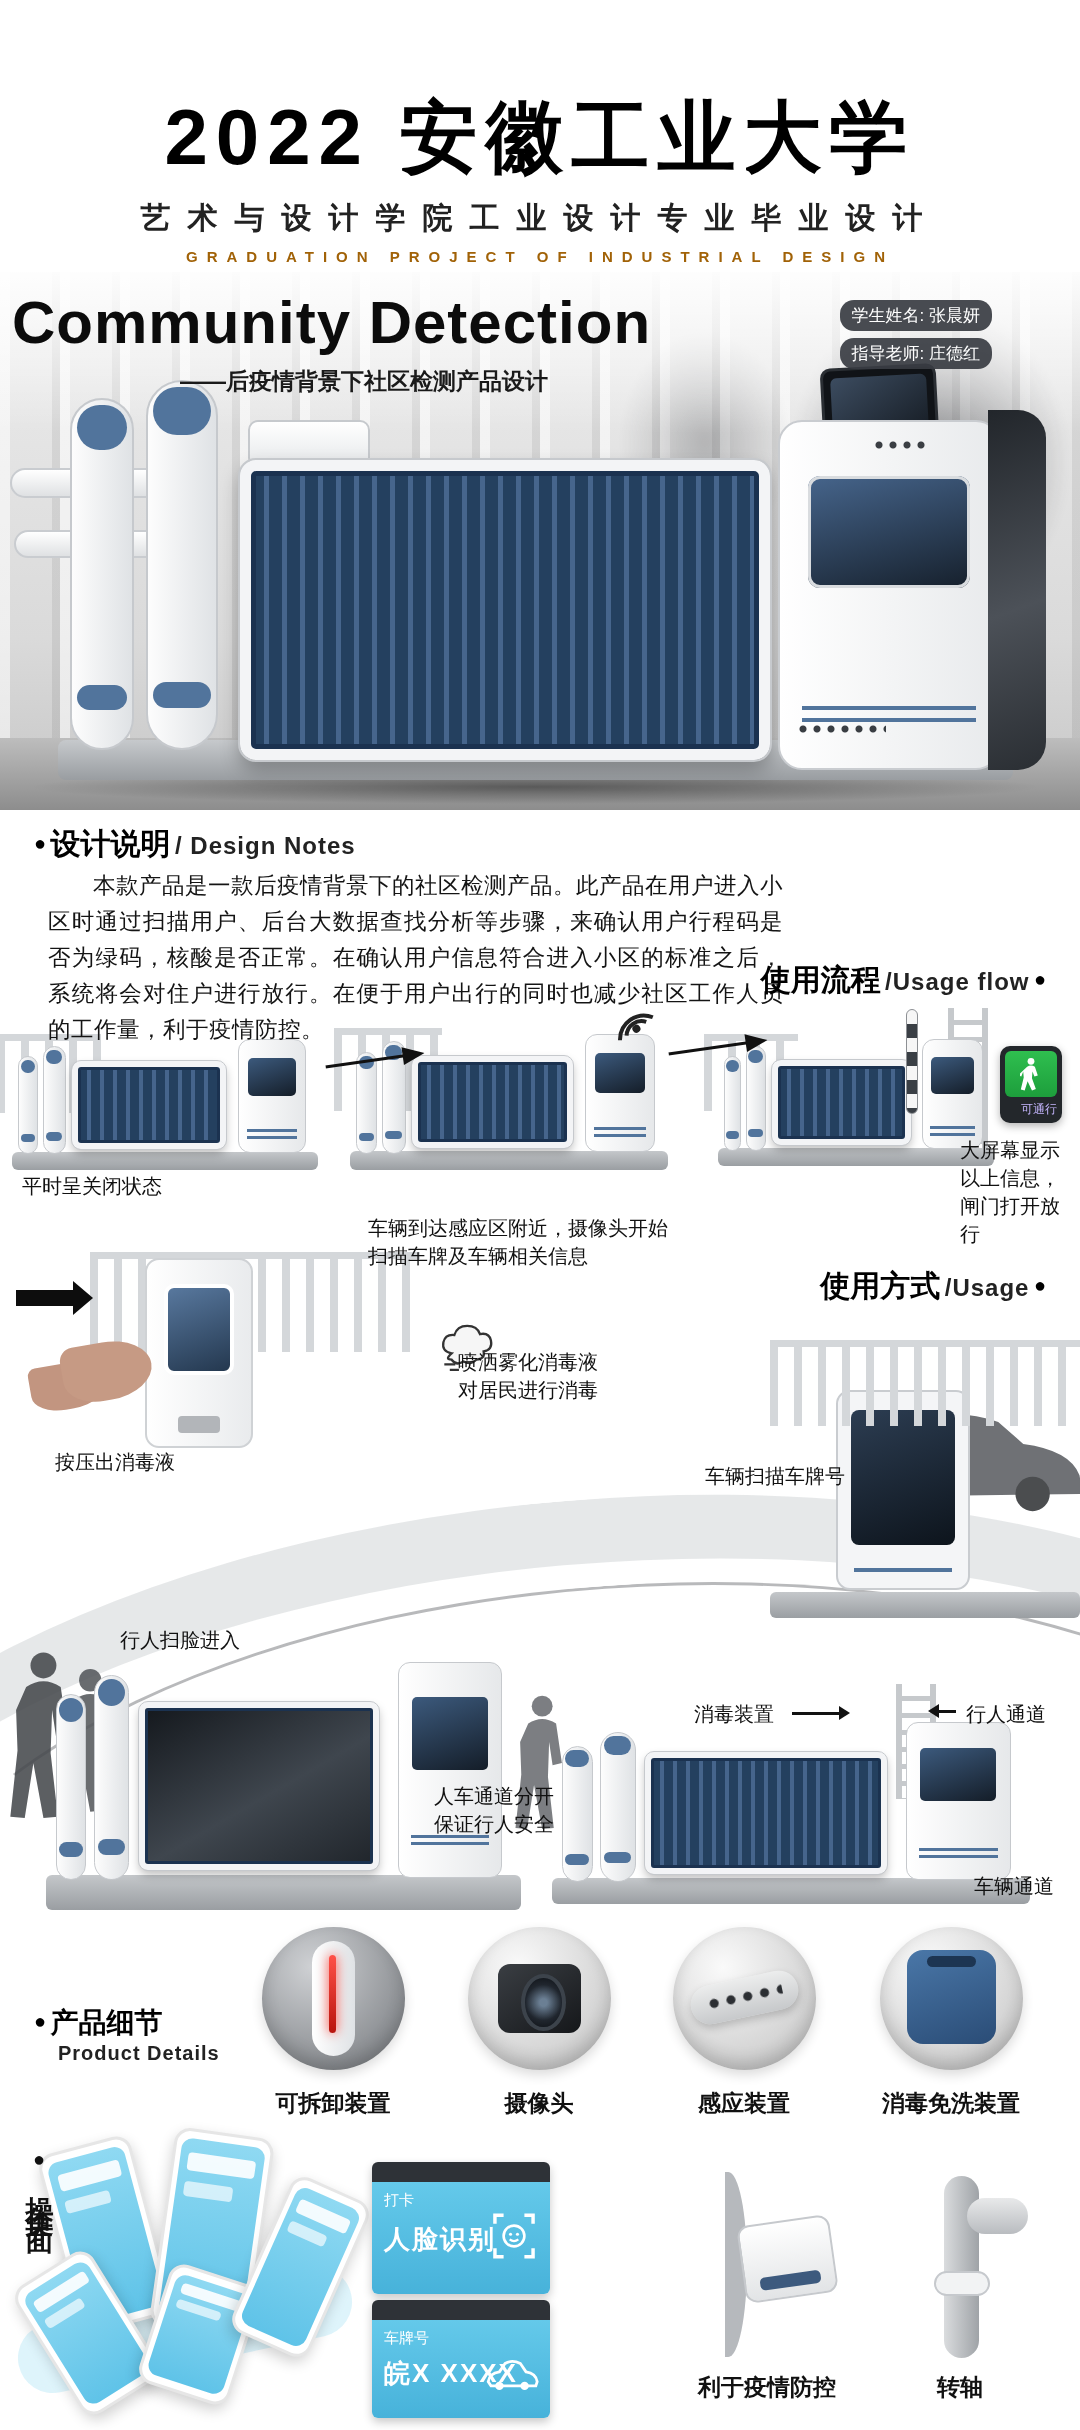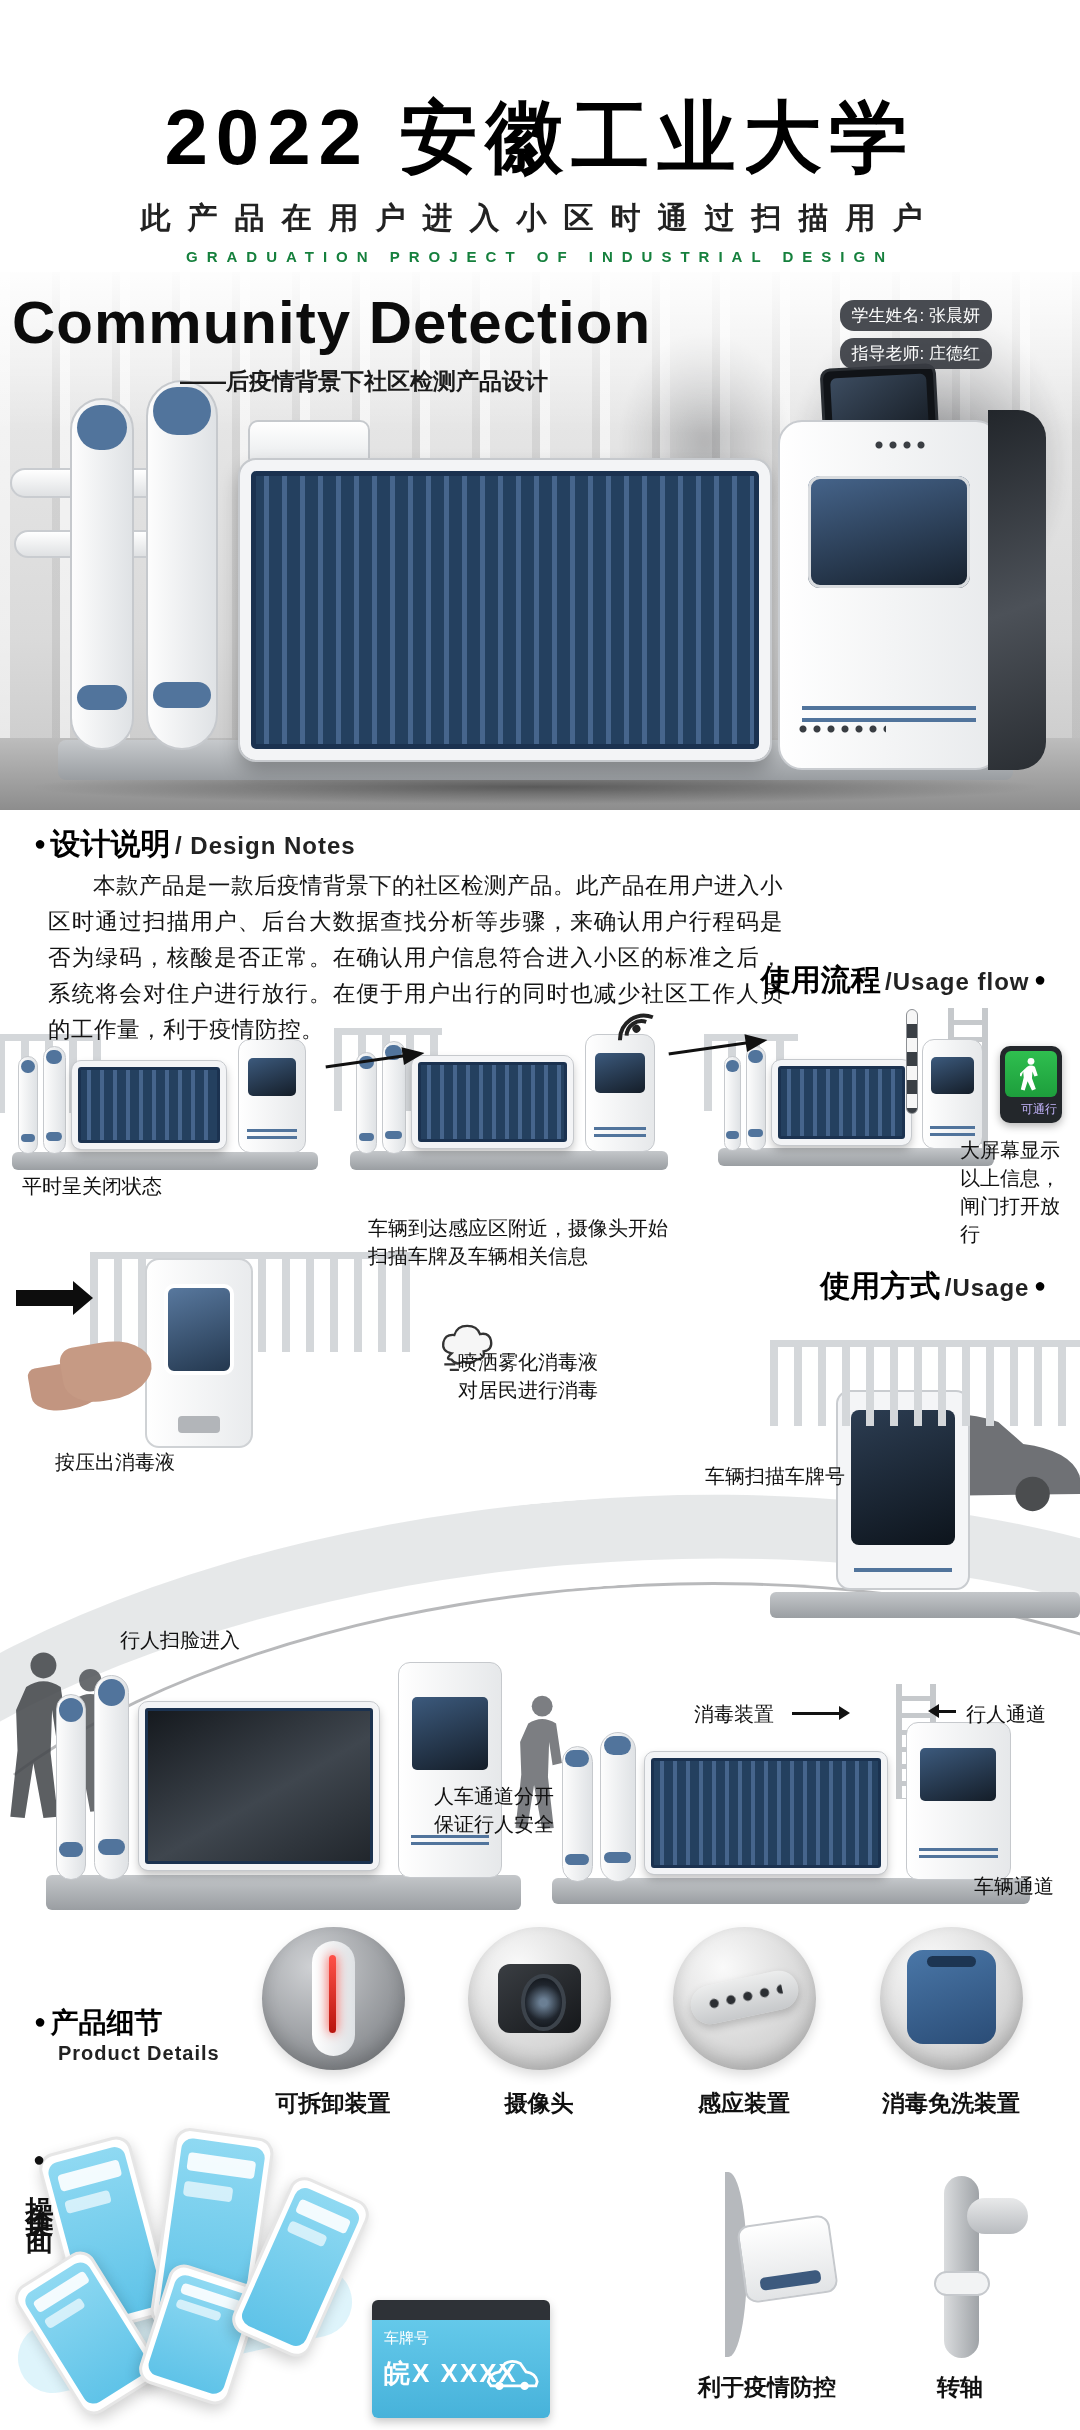--- a/index.html
+++ b/index.html
@@ -8,21 +8,21 @@
   .poster { position:relative; width:1080px; height:2430px; background:#fff; overflow:hidden; margin:0 auto; }
   .abs { position:absolute; }
   .pre { white-space:pre-line; }
 
   
   .uni-title { position:absolute; left:0; right:0; top:86px; text-align:center;
     font-size:78px; font-weight:bold; letter-spacing:8px; color:#000; }
   .sub-cn { position:absolute; left:0; right:0; top:198px; text-align:center;
     font-size:30px; font-weight:600; letter-spacing:17px; color:#222; }
   .sub-en { position:absolute; left:0; right:0; top:248px; text-align:center;
-    font-size:15px; font-weight:bold; letter-spacing:9px; color:#15803d; }
+    font-size:15px; font-weight:bold; letter-spacing:9px; color:#a16207; }
 
   
   .hero { position:absolute; left:0; top:272px; width:1080px; height:538px;
     background:linear-gradient(#ededed,#dadada 68%,#c6c6c6); overflow:hidden; }
   .wall-ribs { position:absolute; left:0; right:0; top:0; bottom:70px;
     background:repeating-linear-gradient(90deg, rgba(255,255,255,.55) 0 10px, rgba(255,255,255,0) 10px 52px, rgba(0,0,0,.07) 52px 60px); }
   .hero-fade { position:absolute; inset:0; background:linear-gradient(180deg, rgba(255,255,255,.92), rgba(255,255,255,0) 30%); }
   .hero-floor { position:absolute; left:0; right:0; bottom:0; height:72px;
     background:linear-gradient(#bdbdbd,#8d8d8d); }
   .smudge { position:absolute; background:radial-gradient(closest-side, rgba(35,37,42,.5), rgba(35,37,42,0)); filter:blur(3px); }
@@ -195,21 +195,21 @@
     background:linear-gradient(#e8e9ea,#b9bcc0); border-radius:999px; }
   .sh-ring { position:absolute; left:30%; top:52%; width:42%; height:14%;
     background:#f2f3f4; border:2px solid #c6c9cd; border-radius:999px; }
 </style>
 </head>
 <body>
 
 <div class="poster">
 
   <h1 class="uni-title">2022 安徽工业大学</h1>
-  <div class="sub-cn">此产品在用户进入小区时通过扫描用户</div>
+  <div class="sub-cn">艺术与设计学院工业设计专业毕业设计</div>
   <div class="sub-en">GRADUATION PROJECT OF INDUSTRIAL DESIGN</div>
 
   <section class="hero">
     <div class="wall-ribs"></div>
     <div class="smudge" style="right:10px; top:30px; width:280px; height:320px;"></div>
     <div class="smudge" style="left:620px; top:60px; width:170px; height:220px; opacity:.5;"></div>
     <div class="hero-fade"></div>
     <div class="hero-floor"></div>
 
     <h2 class="hero-title">Community Detection</h2>
@@ -413,20 +413,34 @@
   <div class="phone" style="left:42px; top:2258px; width:90px; height:150px; transform:rotate(-32deg);">
       <div class="scr"></div>
     </div>
   <div class="phone" style="left:152px; top:2272px; width:95px; height:125px; transform:rotate(18deg);">
       <div class="scr"></div>
     </div>
   <div class="phone" style="left:258px; top:2182px; width:85px; height:170px; transform:rotate(24deg);">
       <div class="scr"></div>
     </div>
 
+  <div class="appscr face" style="left:372px; top:2162px;">
+    <div class="app-top"></div>
+    <div class="app-body">
+      <div class="app-tag">打卡</div>
+      <div class="app-title">人脸识别</div>
+      <svg class="app-icon" width="52" height="52" viewBox="0 0 60 60">
+        <path d="M18 6 H8 V16 M42 6 H52 V16 M18 54 H8 V44 M42 54 H52 V44" fill="none" stroke="#fff" stroke-width="4"></path>
+        <circle cx="30" cy="30" r="12" fill="none" stroke="#fff" stroke-width="3"></circle>
+        <circle cx="26" cy="28" r="1.8" fill="#fff"></circle>
+          <circle cx="34" cy="28" r="1.8" fill="#fff"></circle>
+        <path d="M25 34 q5 4 10 0" fill="none" stroke="#fff" stroke-width="2.5"></path>
+      </svg>
+    </div>
+  </div>
   <div class="appscr plate" style="left:372px; top:2300px;">
     <div class="app-top"></div>
     <div class="app-body">
       <div class="app-tag">车牌号</div>
       <div class="app-title" style="top:36px;">皖X XXXX</div>
       <svg class="app-icon" style="top:34px;" width="56" height="40" viewBox="0 0 80 50">
         <path d="M6 36 q2 -12 16 -14 l8 -12 q10 -6 22 0 l8 12 q14 2 16 14 l-2 6 -64 0 z" fill="none" stroke="#fff" stroke-width="4"></path>
         <circle cx="22" cy="42" r="6" fill="#fff"></circle>
           <circle cx="58" cy="42" r="6" fill="#fff"></circle>
       </svg>

